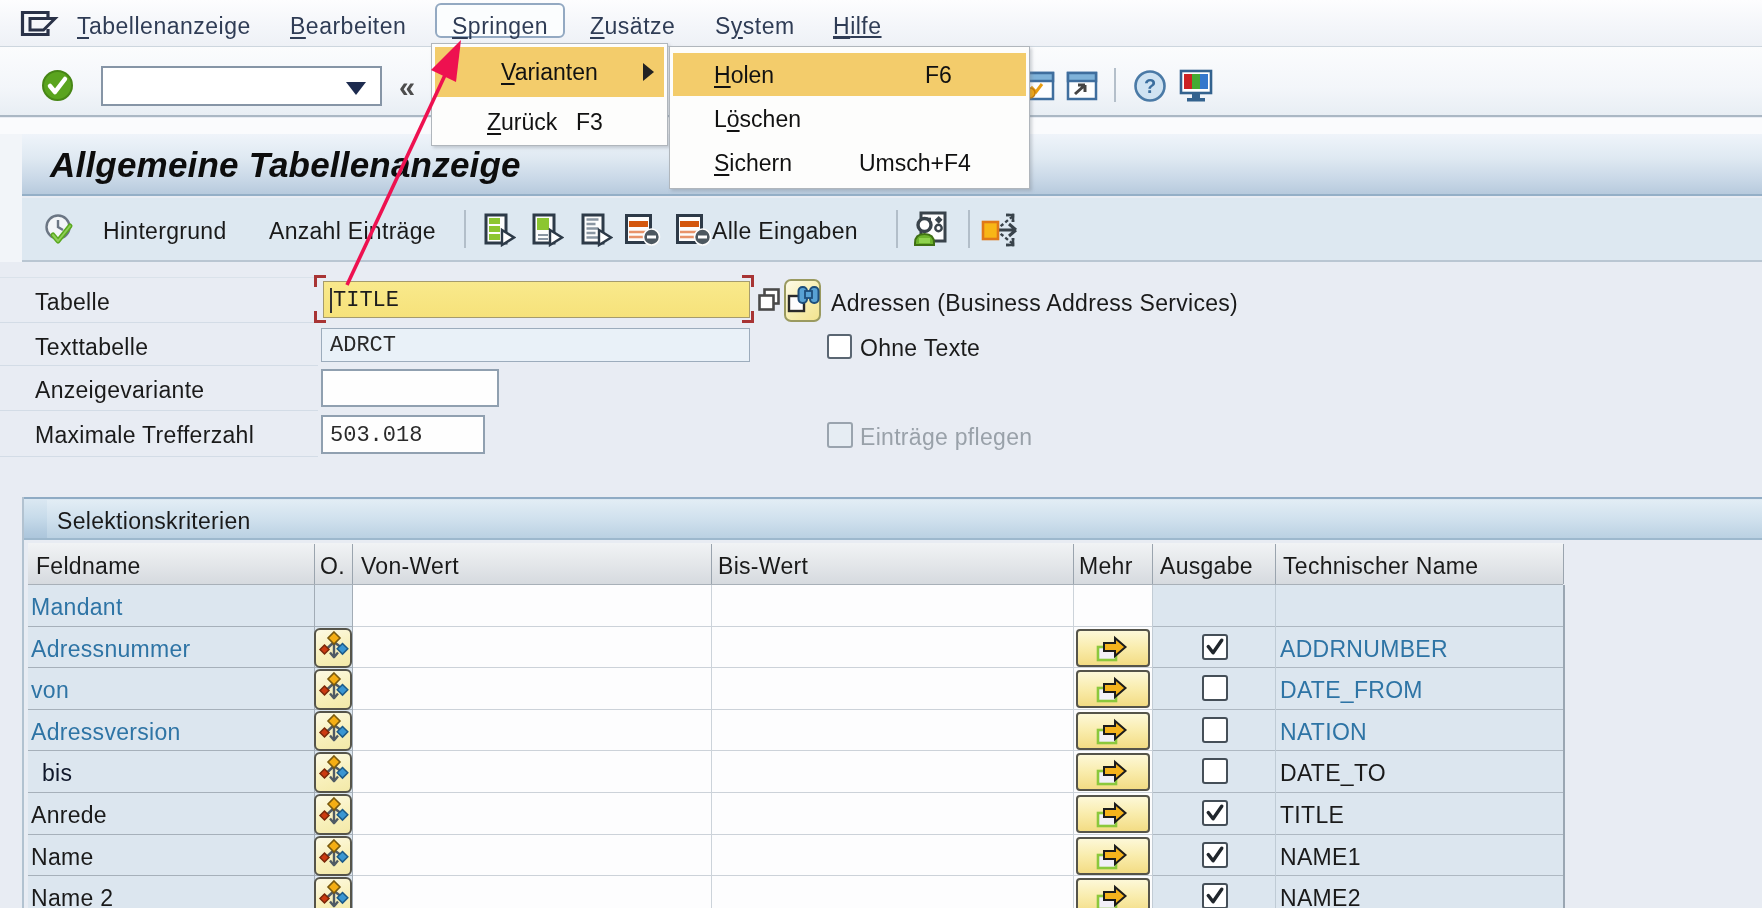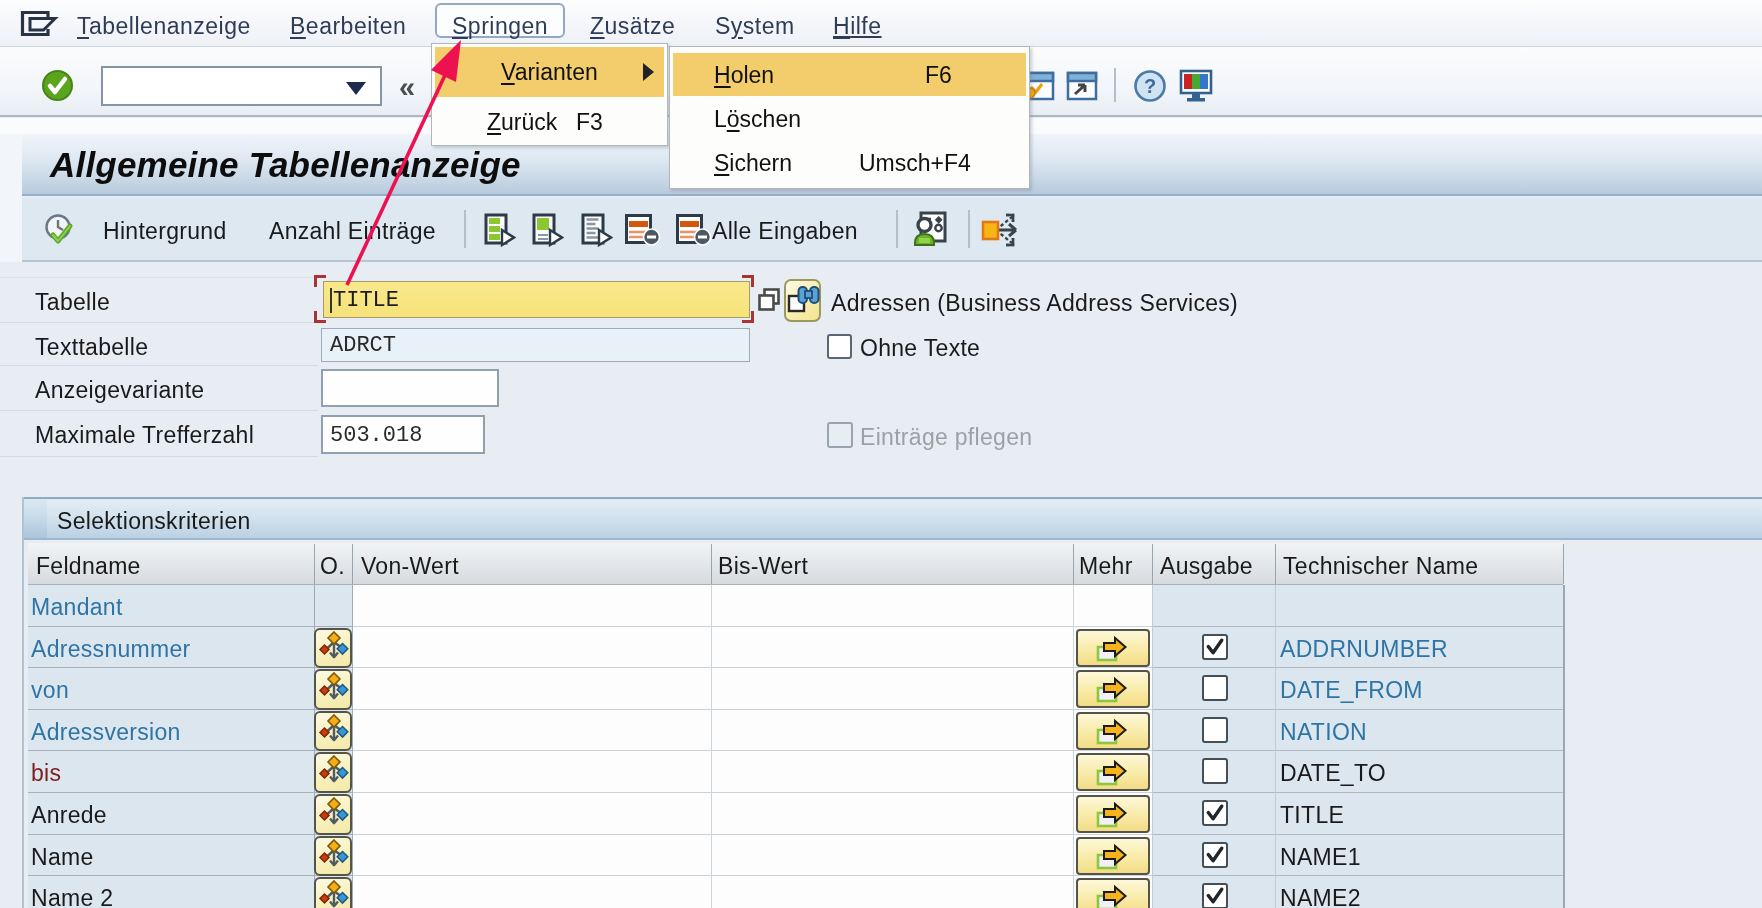--- a/index.html
+++ b/index.html
@@ -348,21 +348,21 @@
 <div class="abs" style="left:28px;top:792px;width:324px;height:1px;background:#a6b0ba;"></div>
 <div class="abs" style="left:352px;top:792px;width:800px;height:1px;background:#ccd2d9;"></div>
 <div class="abs" style="left:1152px;top:792px;width:411px;height:1px;background:#aeb8c2;"></div>
 <div class="abs" style="left:314px;top:751px;width:1px;height:42px;background:#a2acb6;"></div>
 <div class="abs" style="left:352px;top:751px;width:1px;height:42px;background:#a2acb6;"></div>
 <div class="abs" style="left:711px;top:751px;width:1px;height:42px;background:#ccd3da;"></div>
 <div class="abs" style="left:1073px;top:751px;width:1px;height:42px;background:#ccd3da;"></div>
 <div class="abs" style="left:1152px;top:751px;width:1px;height:42px;background:#c2ccd5;"></div>
 <div class="abs" style="left:1275px;top:751px;width:1px;height:42px;background:#bfcbd5;"></div>
 <div class="abs" style="left:1563px;top:751px;width:2px;height:42px;background:#9aa6b2;"></div>
-<div class="lbl" style="left:31px;top:760px;color:#7f1d1d;">bis</div>
+<div class="lbl" style="left:42px;top:760px;color:#0f172a;">bis</div>
 <div class="lbl" style="left:1280px;top:760px;color:#1a1a1a;text-align:center;">DATE_TO</div>
 <div class="abs" style="left:314px;top:752px;width:38px;height:41px;border-radius:6px;background:linear-gradient(160deg,#fdfae4 0%,#f8f0bc 55%,#f3e9a8 100%);border:2px solid #55544a;box-sizing:border-box;"></div>
 <svg class="abs" style="left:317px;top:754px;" width="33" height="36" viewBox="0 0 33 36">
  <path d="M17 12 V26 M17 12 L9 19.5 M17 12 L25 18" stroke="#4f5a64" stroke-width="2.4" fill="none"></path>
  <path d="M13 22.5 L17 27.2 L21 22.5" stroke="#4f5a64" stroke-width="2.4" fill="none" stroke-linejoin="round"></path>
  <polygon points="17,2 23,8 17,14 11,8" fill="#f5ae14" stroke="#7a5a10" stroke-width="1.6"></polygon>
  <polygon points="7.5,15 12,19.5 7.5,24 3,19.5" fill="#cc3a10" stroke="#7a2808" stroke-width="1.5"></polygon>
  <polygon points="25.5,13.5 30.8,18.8 25.5,24.1 20.2,18.8" fill="#3a96d2" stroke="#1c5a88" stroke-width="1.5"></polygon>
 </svg>
 <div class="abs" style="left:1076px;top:753px;width:74px;height:38px;border-radius:4px;background:linear-gradient(180deg,#fdf8d8 0%,#f9ecac 50%,#f3dc84 100%);border:2px solid #55544a;box-sizing:border-box;"></div>

